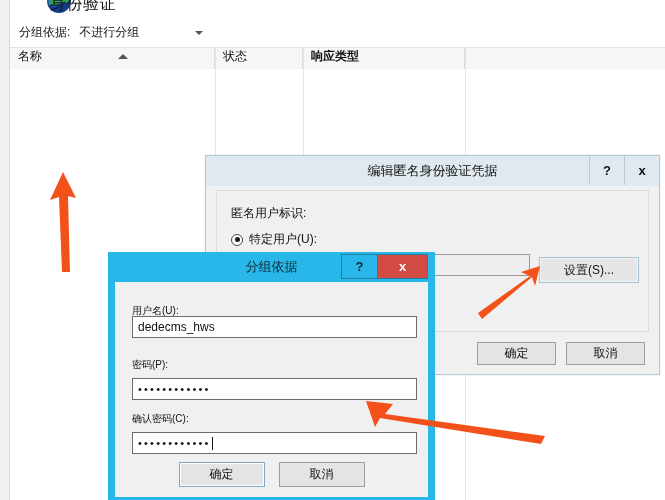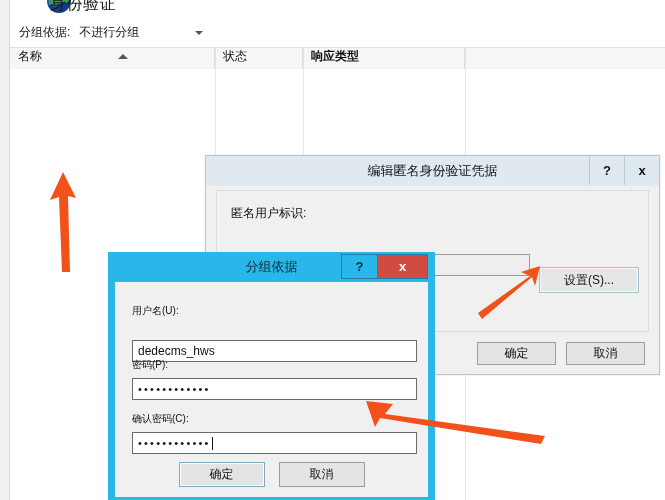--- a/index.html
+++ b/index.html
@@ -232,21 +232,21 @@
   .user-input {
     position: absolute;
     left: 28px; top: 63px;
     width: 285px; height: 22px;
     background: #eeeeee;
     border: 1px solid #9a9a9a;
     box-sizing: border-box;
   }
   .btn-setup {
     position: absolute;
-    left: 322px; top: 76px;
+    left: 322px; top: 66px;
     width: 100px; height: 26px;
     background: #e6e6e6;
     border: 1px solid #a8c2d0;
     box-shadow: inset 0 0 0 1px #f4f4f4;
     font-size: 12px;
     color: #111;
     display: flex;
     align-items: center;
     justify-content: center;
     box-sizing: border-box;
@@ -486,20 +486,24 @@
       <span class="title-text">编辑匿名身份验证凭据</span>
       <div class="tb-buttons">
         <div class="tb-btn">?</div>
         <div class="tb-btn">x</div>
       </div>
     </div>
 
     <div class="body">
       <div class="lbl-anon">匿名用户标识:</div>
 
+      <div class="radio-row">
+        <span class="radio checked"></span>
+        <span>特定用户(U):</span>
+      </div>
 
       <div class="user-input"></div>
       <div class="btn-setup">设置(S)...</div>
     </div>
 
     <div class="footer">
       <div class="btn-std">确定</div>
       <div class="btn-std">取消</div>
     </div>
   </div>
@@ -508,21 +512,21 @@
     <div class="titlebar">
       <span class="title-text">分组依据</span>
       <div class="cred-tb-buttons">
         <div class="cred-help">?</div>
         <div class="cred-close">x</div>
       </div>
     </div>
 
     <div class="body">
       <div class="fld-label" style="top:22px;">用户名(U):</div>
-      <div class="fld-input" style="top:58px;">dedecms_hws</div>
+      <div class="fld-input" style="top:34px;">dedecms_hws</div>
 
       <div class="fld-label" style="top:76px;">密码(P):</div>
       <div class="fld-input" style="top:96px;">
         <span class="dots">••••••••••••</span>
       </div>
 
       <div class="fld-label" style="top:130px;">确认密码(C):</div>
       <div class="fld-input" style="top:150px;">
         <span class="dots">••••••••••••</span>
           <span class="caret-bar"></span>

